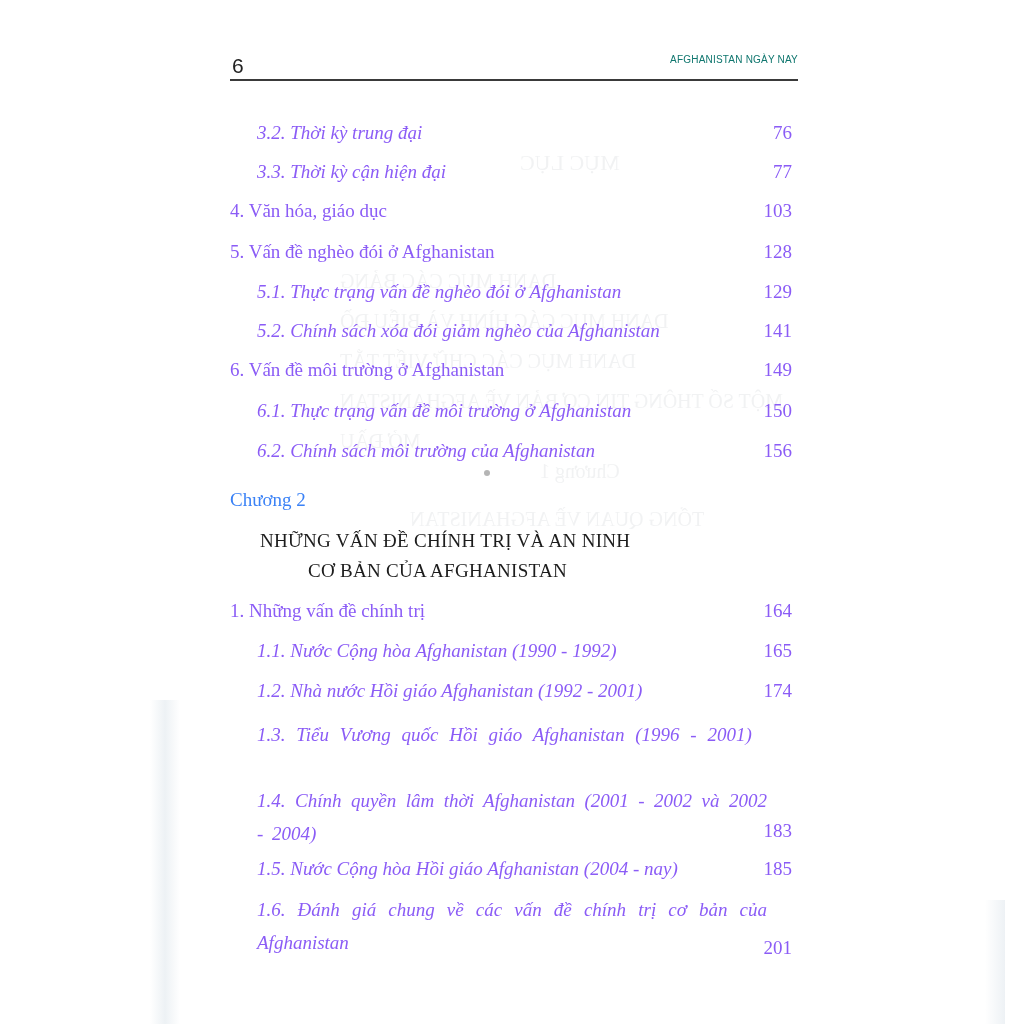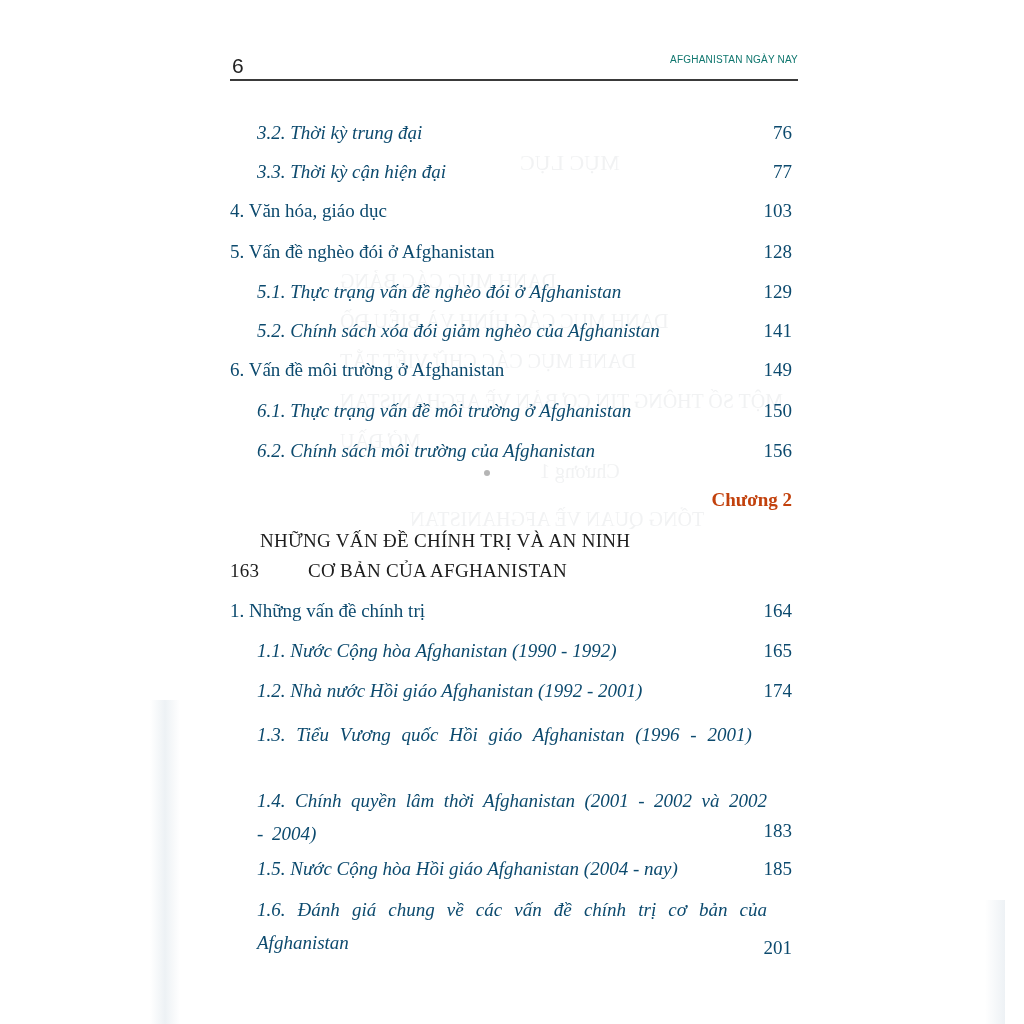--- a/index.html
+++ b/index.html
@@ -70,21 +70,21 @@
       left: 230px;
       top: 0;
       width: 562px;
     }
     .toc-row {
       position: absolute;
       left: 0;
       width: 562px;
       font-size: 19px;
       line-height: 22px;
-      color: #0c4a6e;
+      color: #8b5cf6;
     }
     .toc-row .label {
       position: absolute;
       left: 0;
       white-space: nowrap;
     }
     .toc-row.sub .label {
       left: 27px;
       font-style: italic;
     }
@@ -100,24 +100,24 @@
       white-space: normal;
       width: 510px;
       line-height: 33px;
       text-align: justify;
       text-align-last: left;
     }
     .chapter-heading {
       position: absolute;
       left: 230px;
       width: 562px;
-      text-align: right;
+      text-align: left;
       font-size: 19px;
-      font-weight: bold;
-      color: #c2410c;
+      font-weight: normal;
+      color: #3b82f6;
     }
     .chapter-title {
       position: absolute;
       left: 230px;
       width: 562px;
       font-size: 19px;
       color: #1c1c1c;
       letter-spacing: 0.3px;
     }
     .chapter-title .line {
@@ -209,21 +209,20 @@
       <span class="page">156</span>
     </div>
   </div>
 
   <div class="dot-mark"></div>
 
   <div class="chapter-heading" style="top:489px;">Chương 2</div>
   <div class="chapter-title" style="top:530px;height:60px;">
     <span class="line" style="left:30px;top:0;">NHỮNG VẤN ĐỀ CHÍNH TRỊ VÀ AN NINH</span>
     <span class="line" style="left:78px;top:30px;">CƠ BẢN CỦA AFGHANISTAN</span>
-    <span class="page" style="top:30px;">163</span>
   </div>
 
   <div class="toc">
     <div class="toc-row" style="top:600px;">
       <span class="label">1. Những vấn đề chính trị</span>
       <span class="page">164</span>
     </div>
     <div class="toc-row sub" style="top:640px;">
       <span class="label">1.1. Nước Cộng hòa Afghanistan (1990 - 1992)</span>
       <span class="page">165</span>

